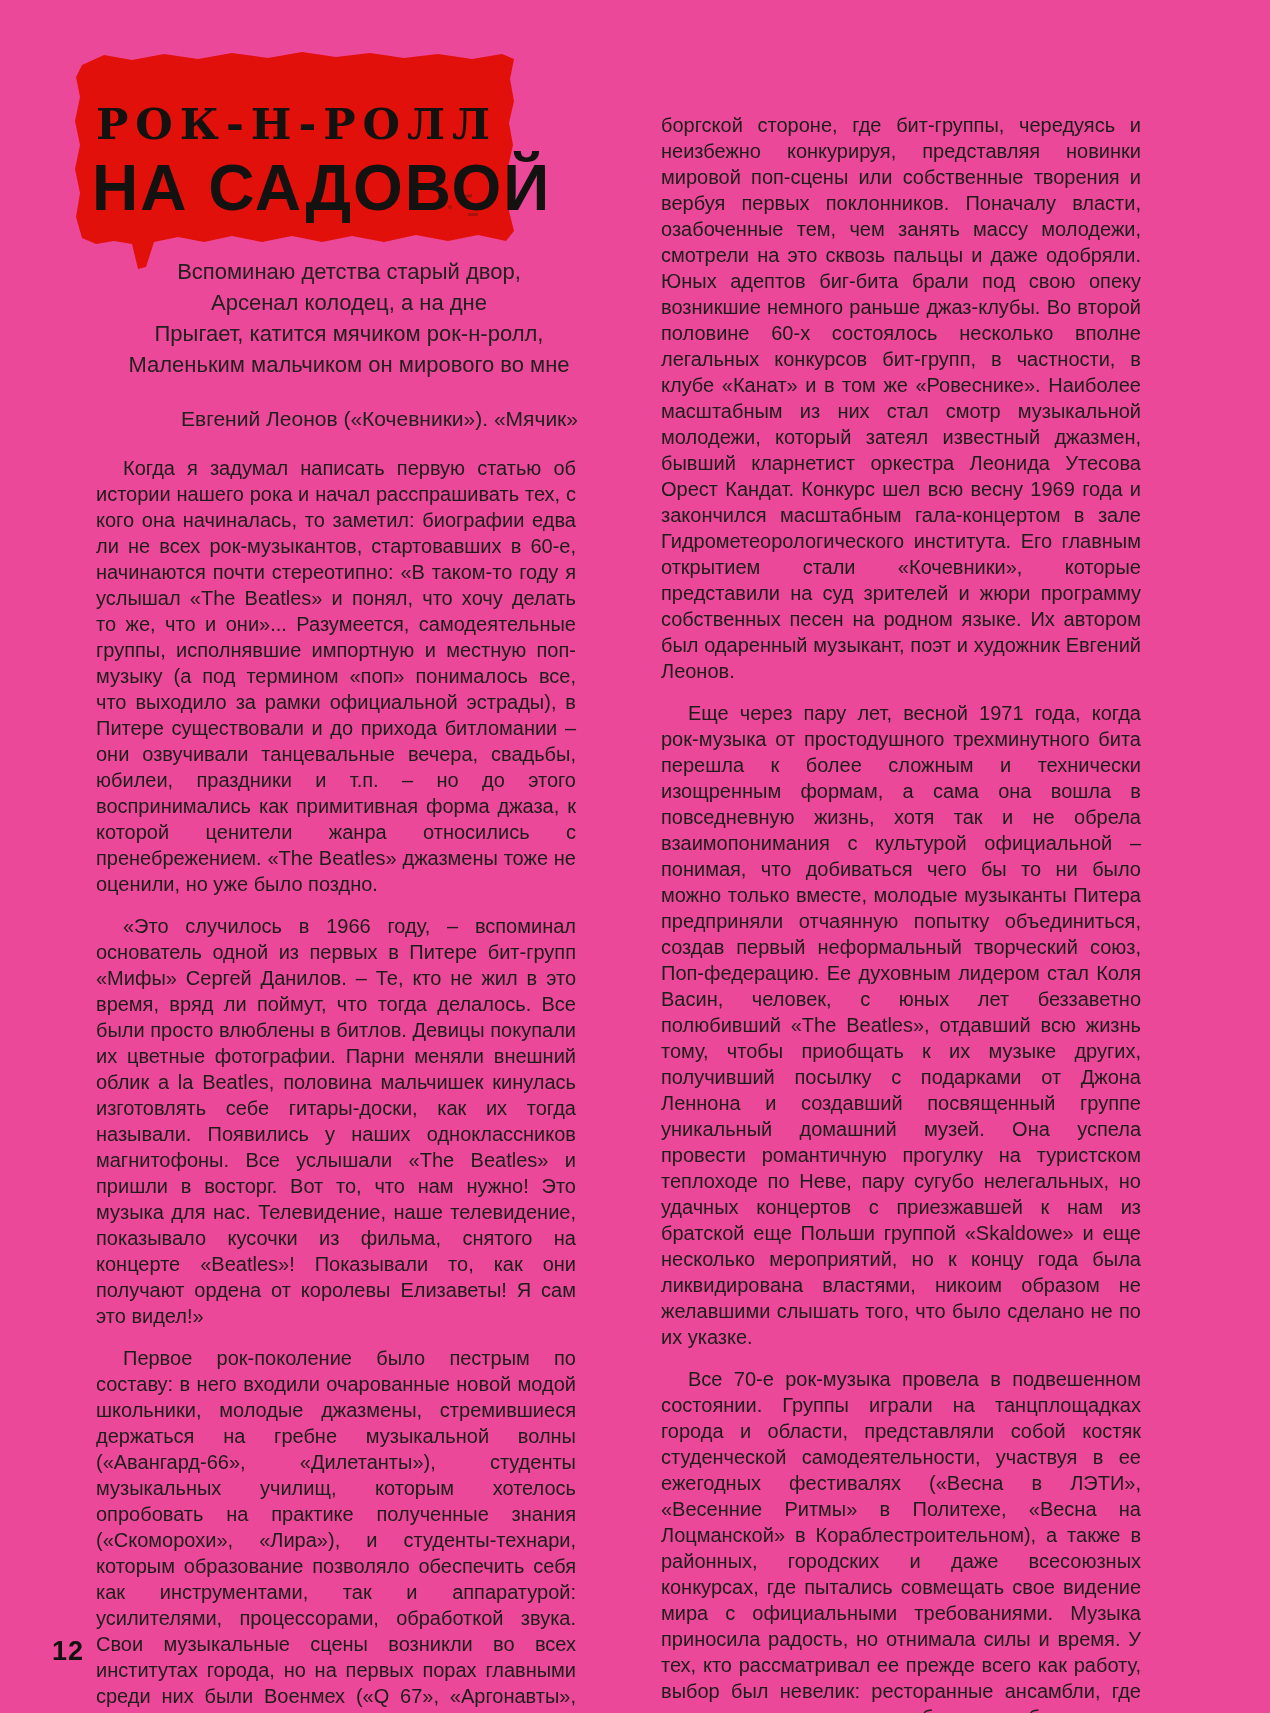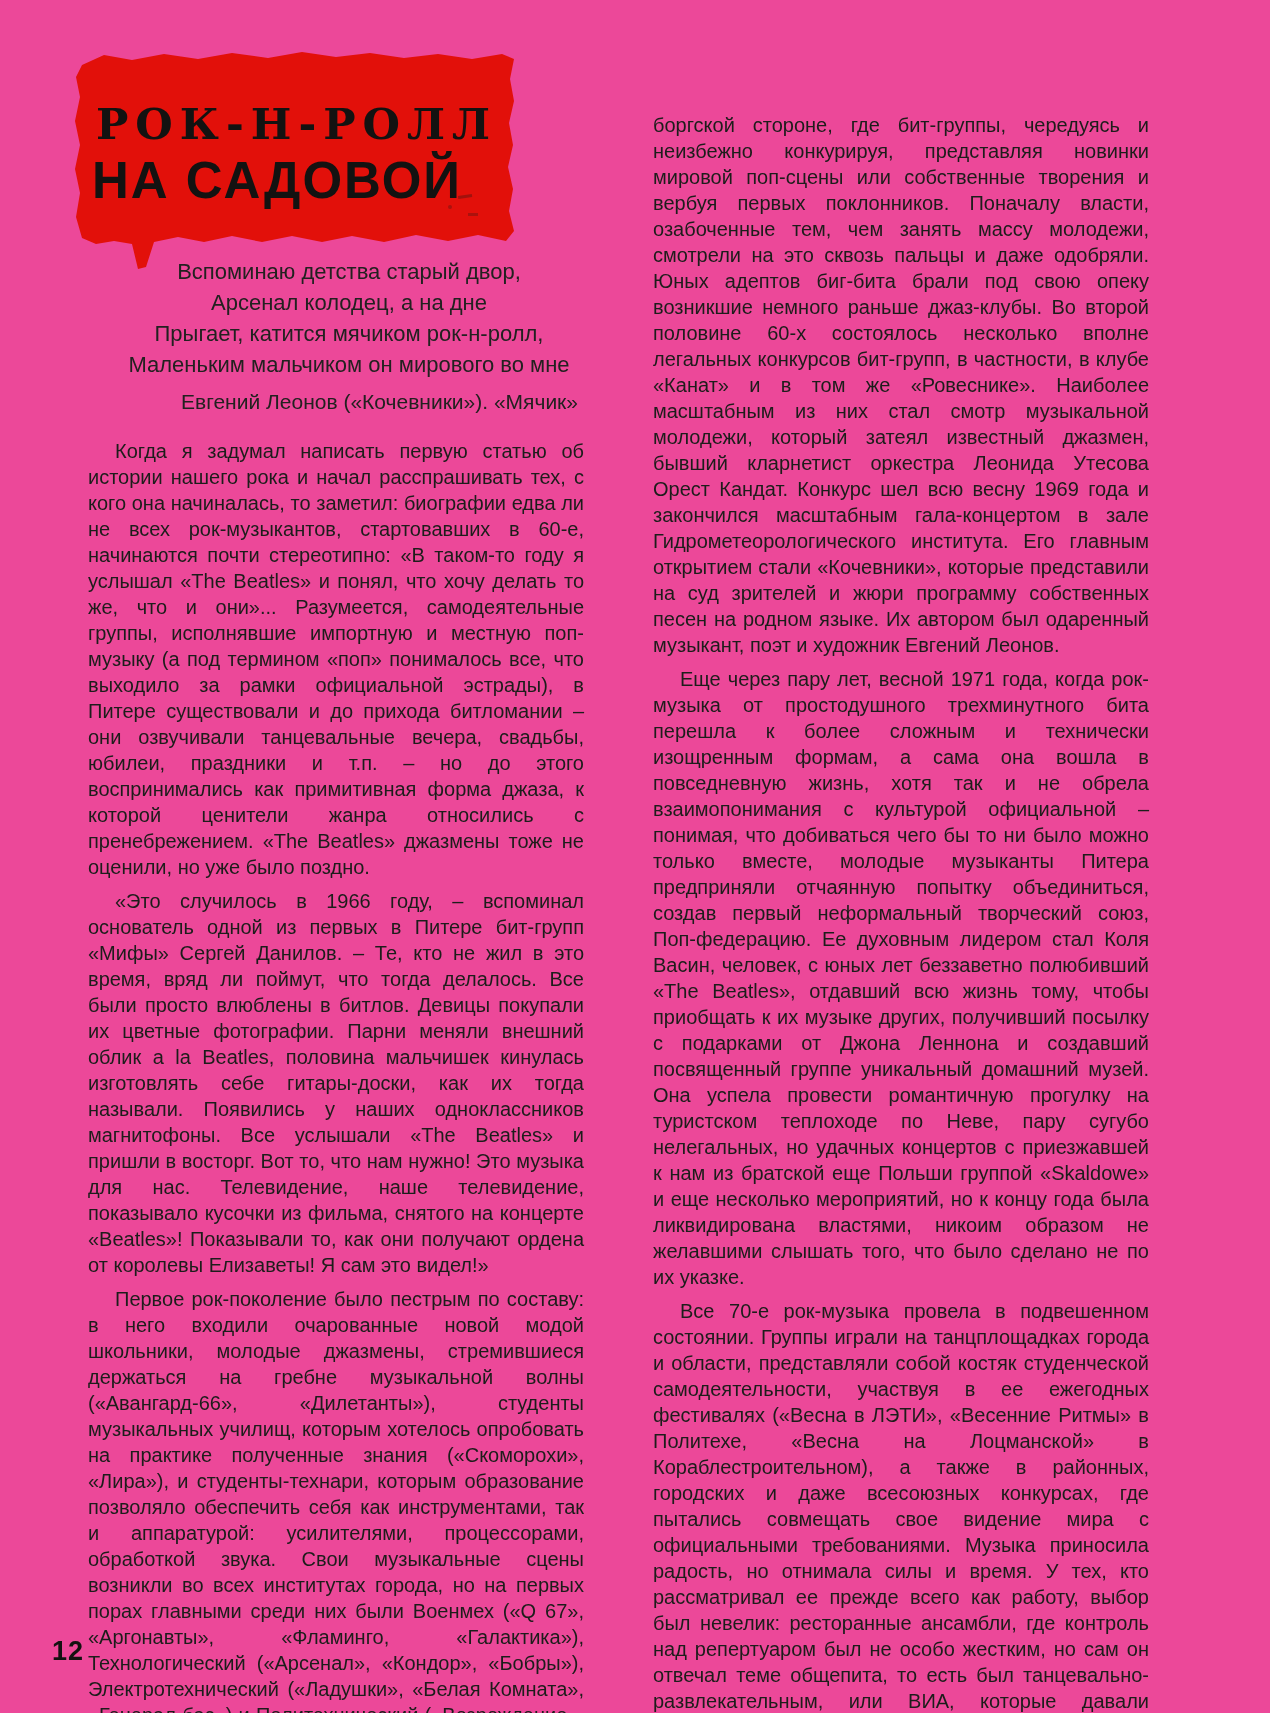--- a/index.html
+++ b/index.html
@@ -44,52 +44,52 @@
     font-size: 43px;
     letter-spacing: 7px;
     color: #131211;
     white-space: nowrap;
   }
   .title2 {
     position: absolute;
     left: 22px; top: 106px;
     font-family: "Liberation Sans", sans-serif;
     font-weight: 700;
-    font-size: 51px;
+    font-size: 64px;
     letter-spacing: 2px;
     color: #131211;
     white-space: nowrap;
   }
 
   .poem {
     margin-top: 2px;
     padding-left: 26px;
     font-size: 22px;
     line-height: 31px;
     color: #222120;
     text-align: center;
   }
   .attribution {
-    margin-top: 10px;
+    margin-top: 27px;
     padding-right: 14px;
     text-align: right;
     font-size: 21px;
     color: #222120;
   }
 
   .body {
     margin-top: 24px;
     font-size: 20px;
     line-height: 26px;
     text-align: justify;
     hyphens: auto;
     -webkit-hyphens: auto;
   }
   .body p.para {
-    margin: 8px;
+    margin: 16px;
     text-indent: 27px;
   }
   .body p.para.no-indent { text-indent: 0; }
 
   .page-number {
     position: absolute;
     left: 52px;
     top: 1636px;
     font-size: 27px;
     font-weight: 700;

